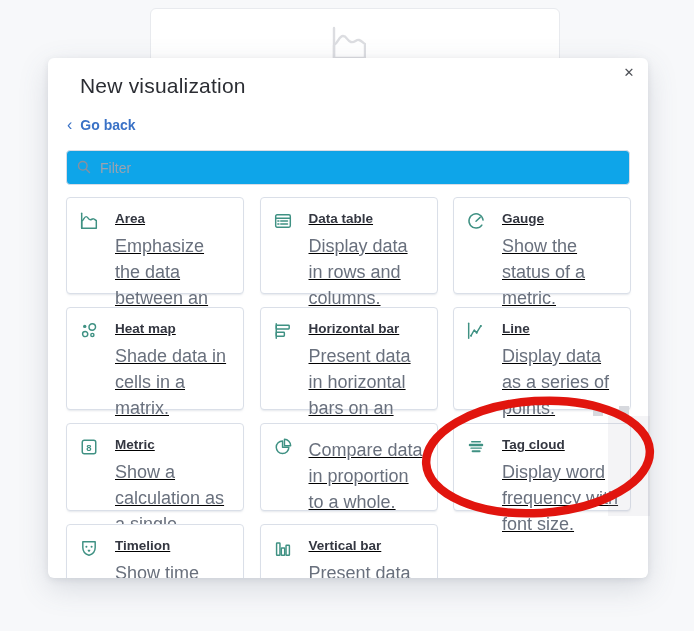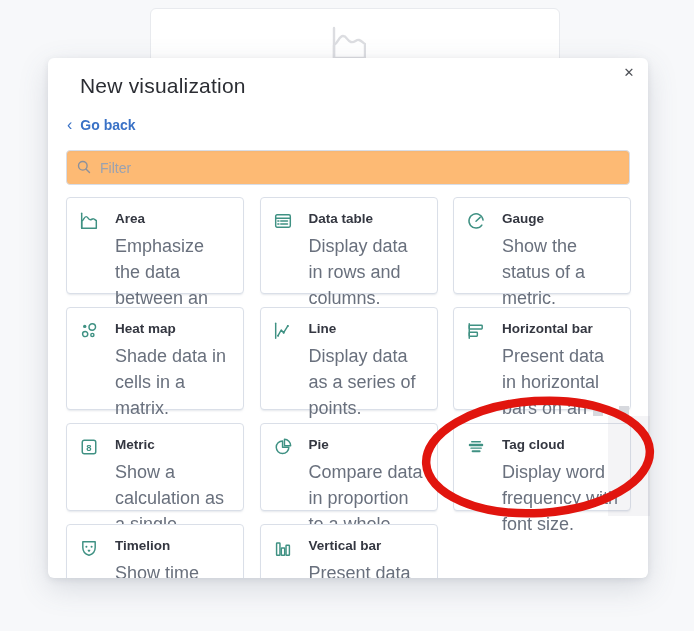--- a/index.html
+++ b/index.html
@@ -34,38 +34,38 @@
   }
   .back-link {
     position:absolute; left:19px; top:59px; display:flex; align-items:center;
     font-size:14px; font-weight:600; color:var(--link-blue); cursor:pointer;
     text-decoration:none;
   }
   .back-chevron { font-size:16px; font-weight:400; margin-right:8px; line-height:14px; }
   .filter-wrap { position:absolute; left:18px; top:92px; width:564px; height:35px; }
   .filter-input {
     width:100%; height:100%; border:1px solid #d8dde6; border-radius:4px;
-    background:#fdba74; padding:0 10px 0 33px; font-size:14px; color:#343741;
+    background:#0ea5e9; padding:0 10px 0 33px; font-size:14px; color:#343741;
     font-family:inherit; box-shadow:inset 0 1px 2px rgba(110,120,140,.06);
     outline:none;
   }
   .filter-input::placeholder { color:#9aa2b0; }
   .search-icon { position:absolute; left:10px; top:9px; }
 
   
   .grid {
     position:absolute; left:18px; top:139px; width:565px;
     display:grid; grid-template-columns:repeat(3,178px);
     grid-template-rows:97px 103px 88px 110px;
     justify-content:space-between; row-gap:13px;
   }
   .card {
     background:#fff; border:1px solid #dadfe8; border-radius:4px;
     padding:13px 10px 10px 13px; display:flex; align-items:flex-start;
-    box-shadow:0 2px 2px -1px rgba(152,162,179,.25); cursor:pointer;
+    box-shadow:0 2px 2px -1px rgba(152,162,179,.25); cursor:pointer;text-decoration:underline;
   }
   .card-icon { flex:0 0 20px; margin-right:15px; margin-top:1px; }
   .card-icon svg { display:block; }
   .card-title { font-size:13.5px; font-weight:700; color:#343741; margin-bottom:7px; }
   .card-desc { font-size:18px; color:#69707d; line-height:1.45; }
 
   
   .overlay { position:absolute; left:0; top:0; width:694px; height:631px; z-index:5; pointer-events:none; }
 
   svg.teal { stroke:var(--teal); fill:none; stroke-width:1.3; stroke-linecap:round; stroke-linejoin:round; }
@@ -156,69 +156,68 @@
       </span>
       <div class="card-body">
         <div class="card-title">Heat map</div>
         <div class="card-desc">Shade data in cells in a matrix.</div>
       </div>
     </div>
 
     <div class="card">
       <span class="card-icon">
         <svg class="teal" width="18" height="18" viewBox="0 0 16 16">
+          <path d="M2 1.5v13"></path>
+          <rect x="2" y="2.8" width="11.5" height="3.4" rx=".6"></rect>
+          <rect x="2" y="9.2" width="7.2" height="3.4" rx=".6"></rect>
+        </svg>
+      </span>
+      <div class="card-body">
+        <div class="card-title">Horizontal bar</div>
+        <div class="card-desc">Present data in horizontal bars on an axis.</div>
+      </div>
+    </div>
+
+    <div class="card">
+      <span class="card-icon">
+        <svg class="teal" width="18" height="18" viewBox="0 0 16 16">
           <path d="M1.5 1v13.5"></path>
           <path d="M3.6 12.2l2.8-5.1 2.2 2.4 3.7-6"></path>
           <circle class="fill" cx="3.6" cy="12.2" r=".9"></circle>
           <circle class="fill" cx="8.6" cy="9.5" r=".9"></circle>
           <circle class="fill" cx="12.3" cy="3.5" r=".9"></circle>
         </svg>
       </span>
       <div class="card-body">
         <div class="card-title">Line</div>
         <div class="card-desc">Display data as a series of points.</div>
       </div>
     </div>
 
     <div class="card">
       <span class="card-icon">
         <svg class="teal" width="18" height="18" viewBox="0 0 16 16">
-          <path d="M2 1.5v13"></path>
-          <rect x="2" y="2.8" width="11.5" height="3.4" rx=".6"></rect>
-          <rect x="2" y="9.2" width="7.2" height="3.4" rx=".6"></rect>
-        </svg>
-      </span>
-      <div class="card-body">
-        <div class="card-title">Horizontal bar</div>
-        <div class="card-desc">Present data in horizontal bars on an axis.</div>
-      </div>
-    </div>
-
-    <div class="card">
-      <span class="card-icon">
-        <svg class="teal" width="18" height="18" viewBox="0 0 16 16">
           <rect x="2" y="2" width="12" height="12" rx="1.8"></rect>
           <text x="8" y="11.3" text-anchor="middle" font-size="8.5">8</text>
         </svg>
       </span>
       <div class="card-body">
         <div class="card-title">Metric</div>
         <div class="card-desc">Show a calculation as a single number.</div>
       </div>
     </div>
 
     <div class="card">
       <span class="card-icon">
         <svg class="teal" width="18" height="18" viewBox="0 0 16 16">
           <path d="M7.6 2.6a5.6 5.6 0 1 0 5.6 5.6H7.6z"></path>
           <path d="M9.3 6.8V1.2a5.6 5.6 0 0 1 5.5 5.6z"></path>
         </svg>
       </span>
       <div class="card-body">
-        <div class="card-title">Pie</div>
         <div class="card-desc">Compare data in proportion to a whole.</div>
       </div>
     </div>
 
     <div class="card">
       <span class="card-icon">
         <svg class="teal" width="18" height="18" viewBox="0 0 16 16">
           <path d="M4.2 3.4h7.6"></path>
           <path d="M2.6 6.2h10.8" stroke-width="2.1"></path>
           <path d="M3.6 9h9"></path>

